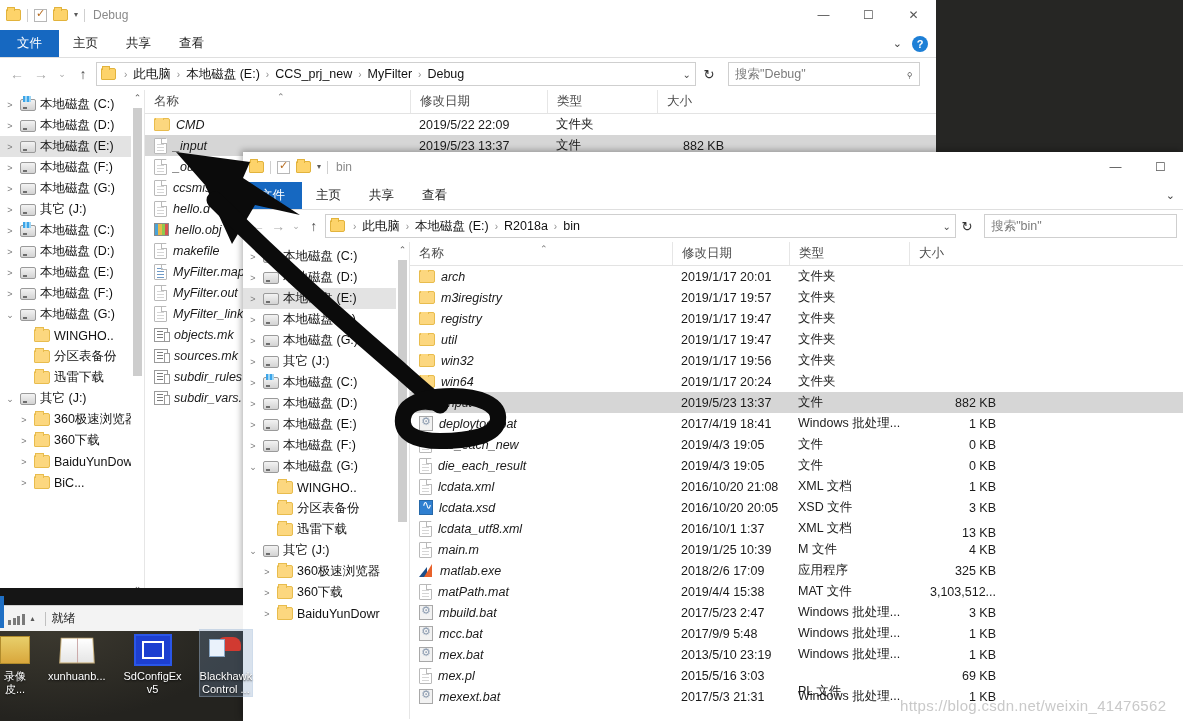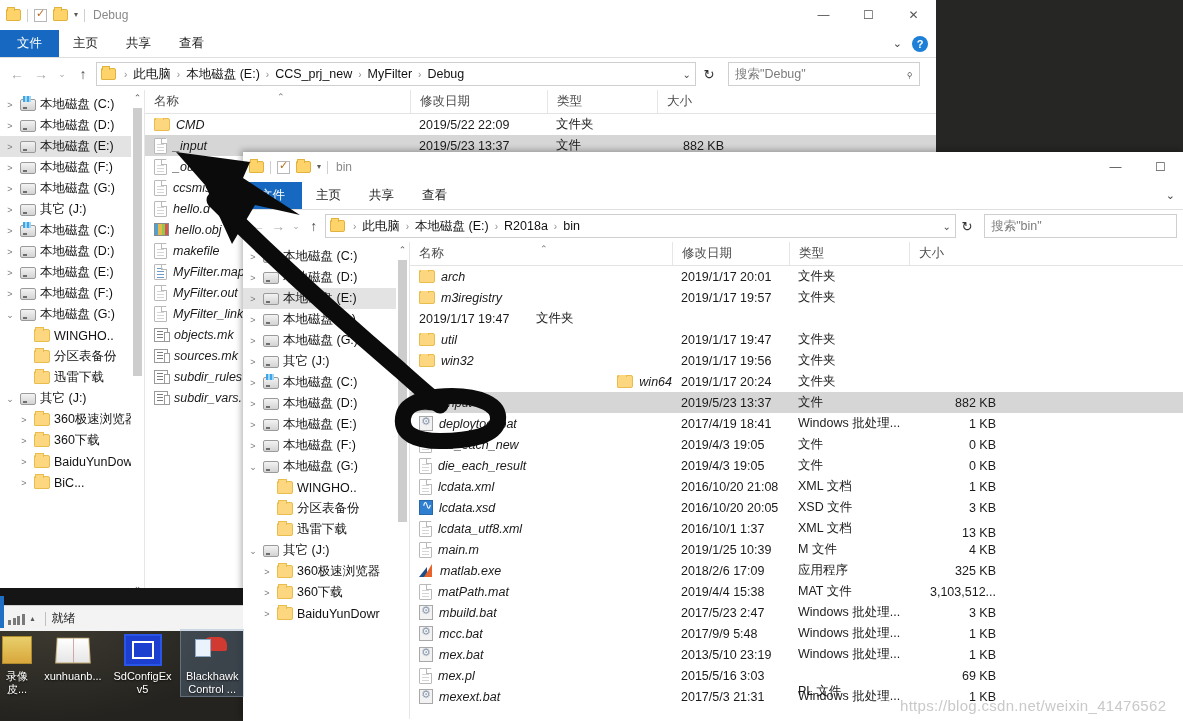--- a/index.html
+++ b/index.html
@@ -272,21 +272,21 @@
 
   .black-band {
     position: absolute; left: 0; top: 588px; width: 243px; height: 17px; background: #151515;
   }
   .blue-edge {
     position: absolute; left: 0; top: 596px; width: 4px; height: 32px; background: #1f6fc4;
   }
 
   .icons-row {
     position: absolute; left: 0; top: 626px; width: 243px; height: 95px;
-    display: flex; align-items: flex-start; gap: 8px; padding-top: 4px;
+    display: flex; align-items: flex-start; gap: 18px; padding-top: 4px;
   }
   .dicon { width: 76px; text-align: center; color: #fff; font-size: 11px; line-height: 13px;
            text-shadow: 0 1px 2px rgba(0,0,0,.85); }
   .dicon .glyph { height: 40px; display: flex; align-items: center; justify-content: center; }
   .dicon.selected { background: rgba(120,150,190,.28); outline: 1px solid rgba(160,185,215,.5); }
   .gl-book {
     width: 34px; height: 26px; background: linear-gradient(#fff, #e6e6e6);
     border: 1px solid #c9b07c; position: relative;
     transform: perspective(40px) rotateX(8deg);
   }
@@ -809,20 +809,24 @@
             <div class="row">
               <div class="cell-name" style="width: 262px;">
                 <span class="folder-icon"></span>
                 <span>m3iregistry</span>
               </div>
               <div class="cell" style="width: 117px;">2019/1/17 19:57</div>
               <div class="cell" style="width: 120px;">文件夹</div>
               <div class="cell right" style="width: 100px;"></div>
             </div>
             <div class="row">
+              <div class="cell-name" style="width: 262px;">
+                <span class="folder-icon"></span>
+                <span>registry</span>
+              </div>
               <div class="cell" style="width: 117px;">2019/1/17 19:47</div>
               <div class="cell" style="width: 120px;">文件夹</div>
               <div class="cell right" style="width: 100px;"></div>
             </div>
             <div class="row">
               <div class="cell-name" style="width: 262px;">
                 <span class="folder-icon"></span>
                 <span>util</span>
               </div>
               <div class="cell" style="width: 117px;">2019/1/17 19:47</div>
@@ -832,21 +836,21 @@
             <div class="row">
               <div class="cell-name" style="width: 262px;">
                 <span class="folder-icon"></span>
                 <span>win32</span>
               </div>
               <div class="cell" style="width: 117px;">2019/1/17 19:56</div>
               <div class="cell" style="width: 120px;">文件夹</div>
               <div class="cell right" style="width: 100px;"></div>
             </div>
             <div class="row">
-              <div class="cell-name" style="width: 262px; justify-content: flex-end;">
+              <div class="cell-name" style="width: 262px;">
                 <span class="folder-icon"></span>
                 <span>win64</span>
               </div>
               <div class="cell" style="width: 117px;">2019/1/17 20:24</div>
               <div class="cell" style="width: 120px;">文件夹</div>
               <div class="cell right" style="width: 100px;"></div>
             </div>
             <div class="row sel">
               <div class="cell-name" style="width: 262px;">
                 <span class="file-icon txt"></span>

